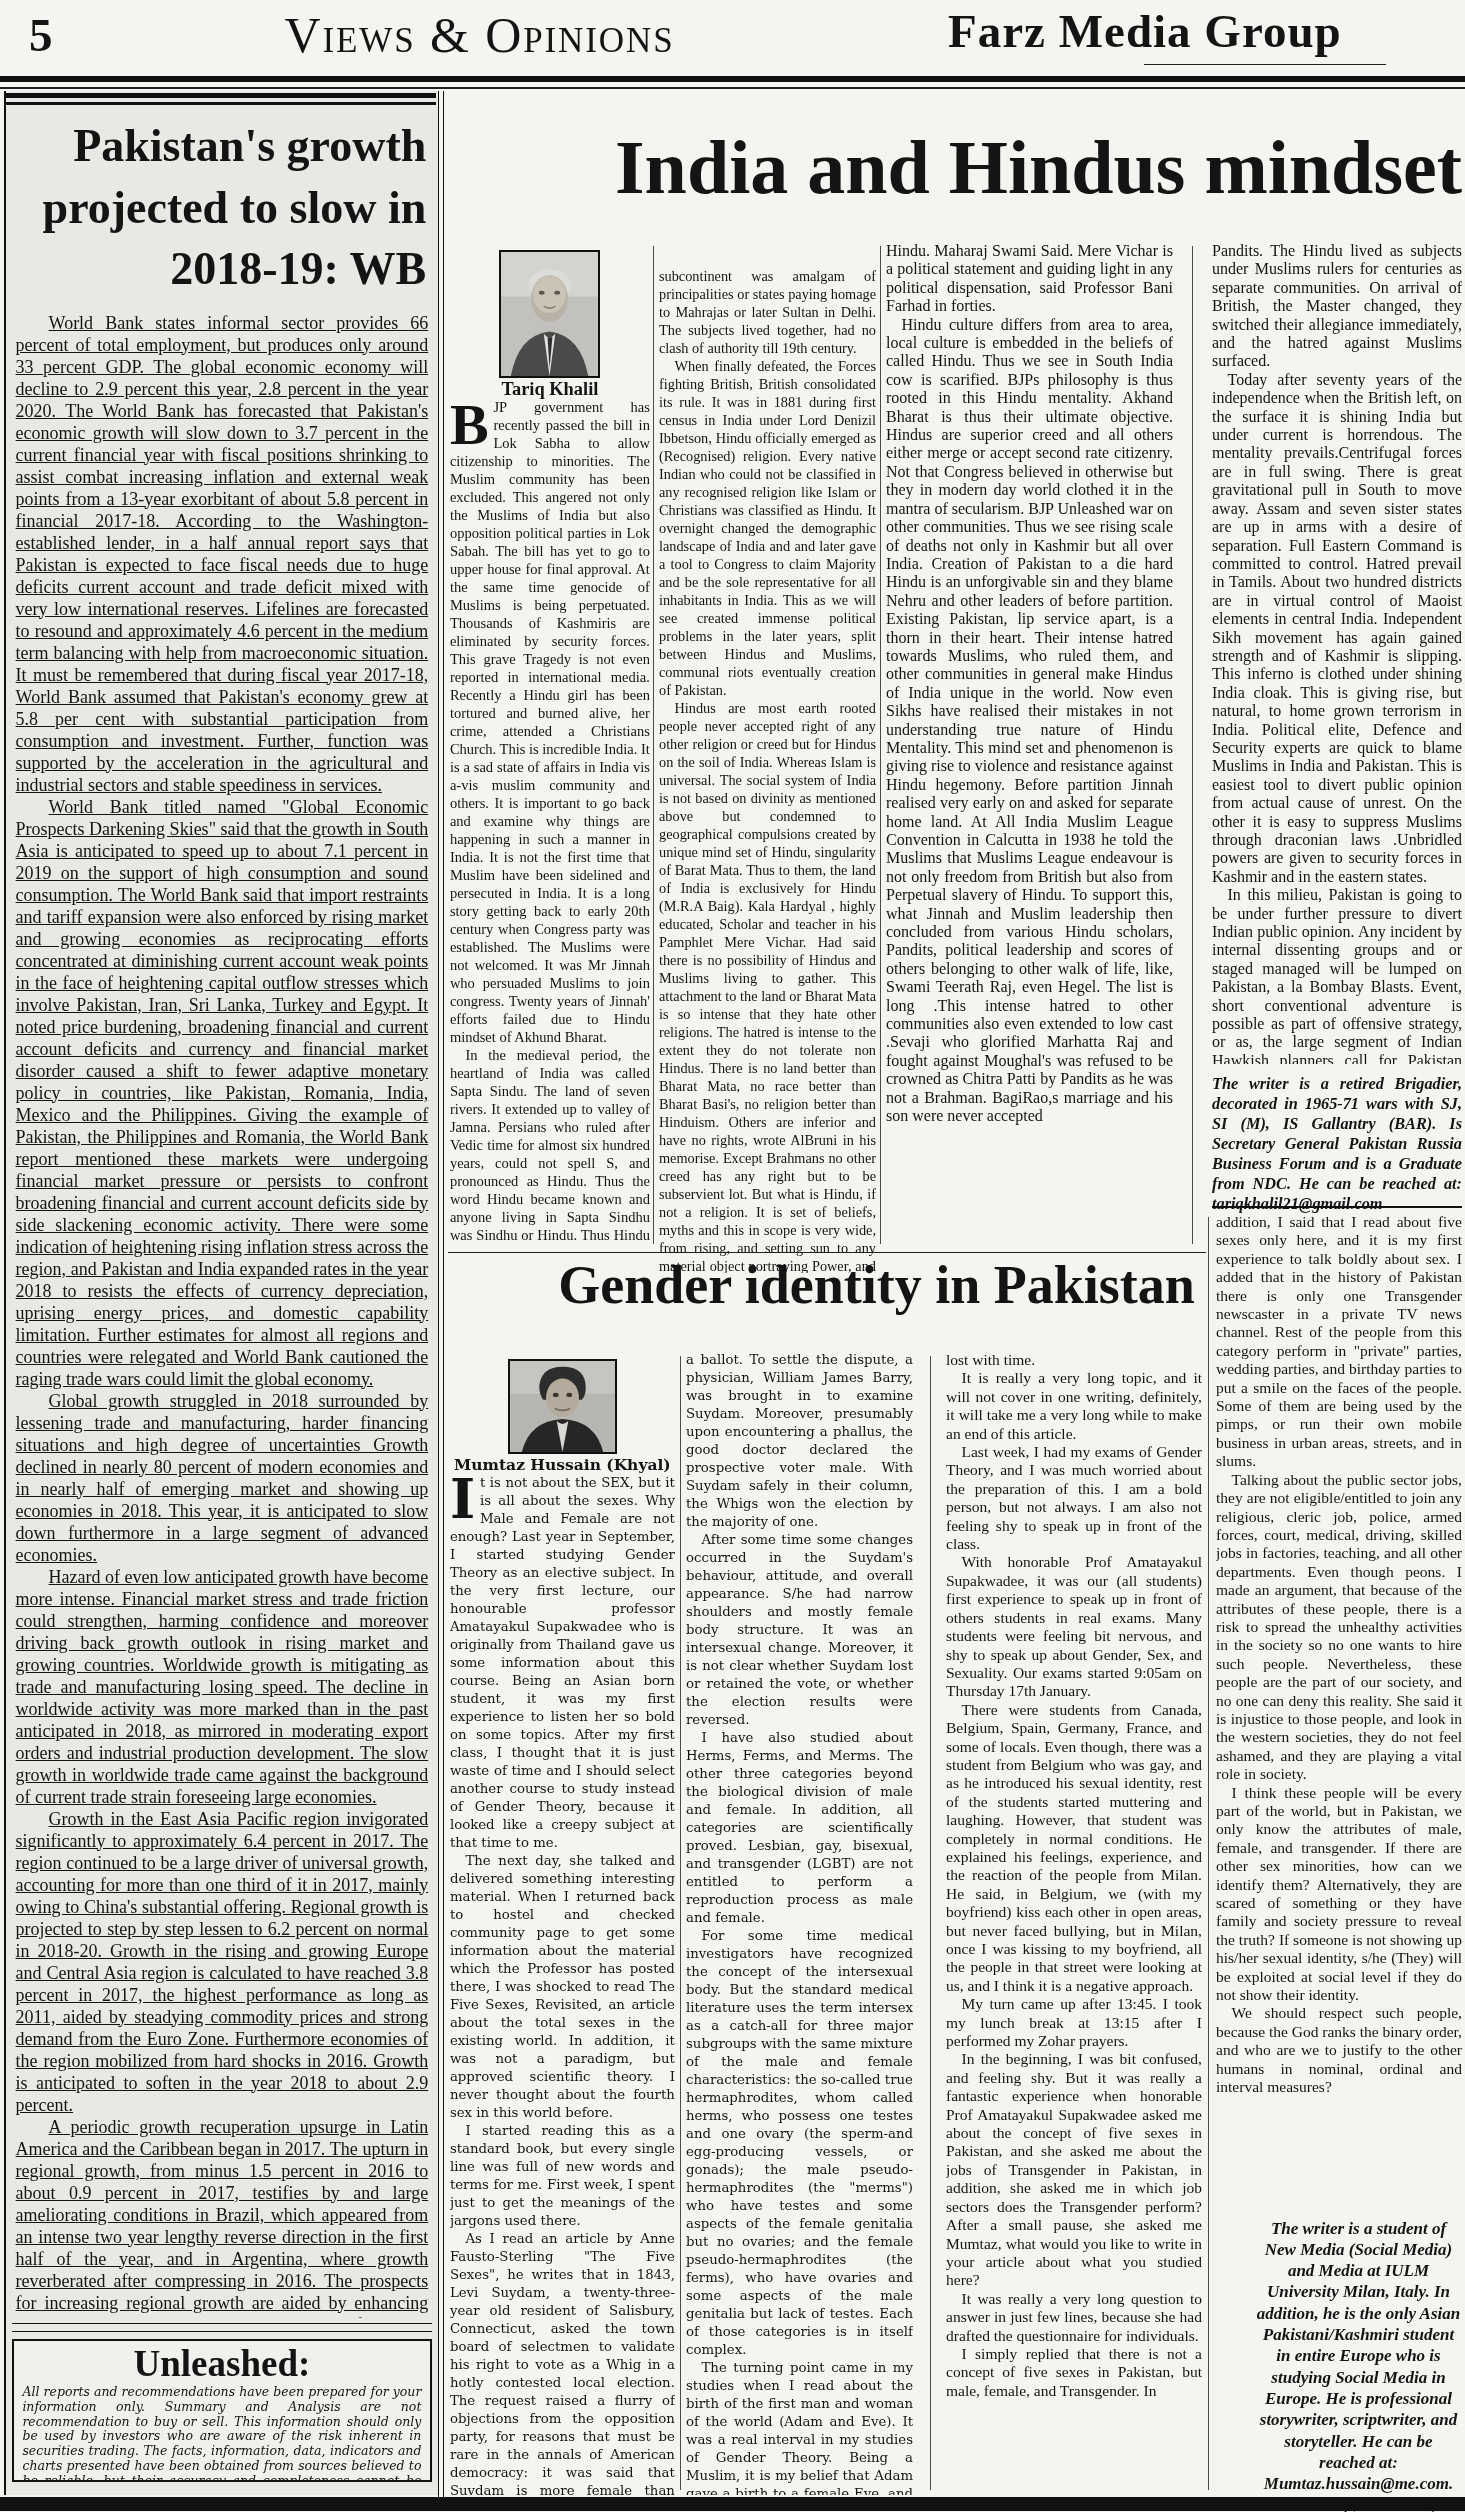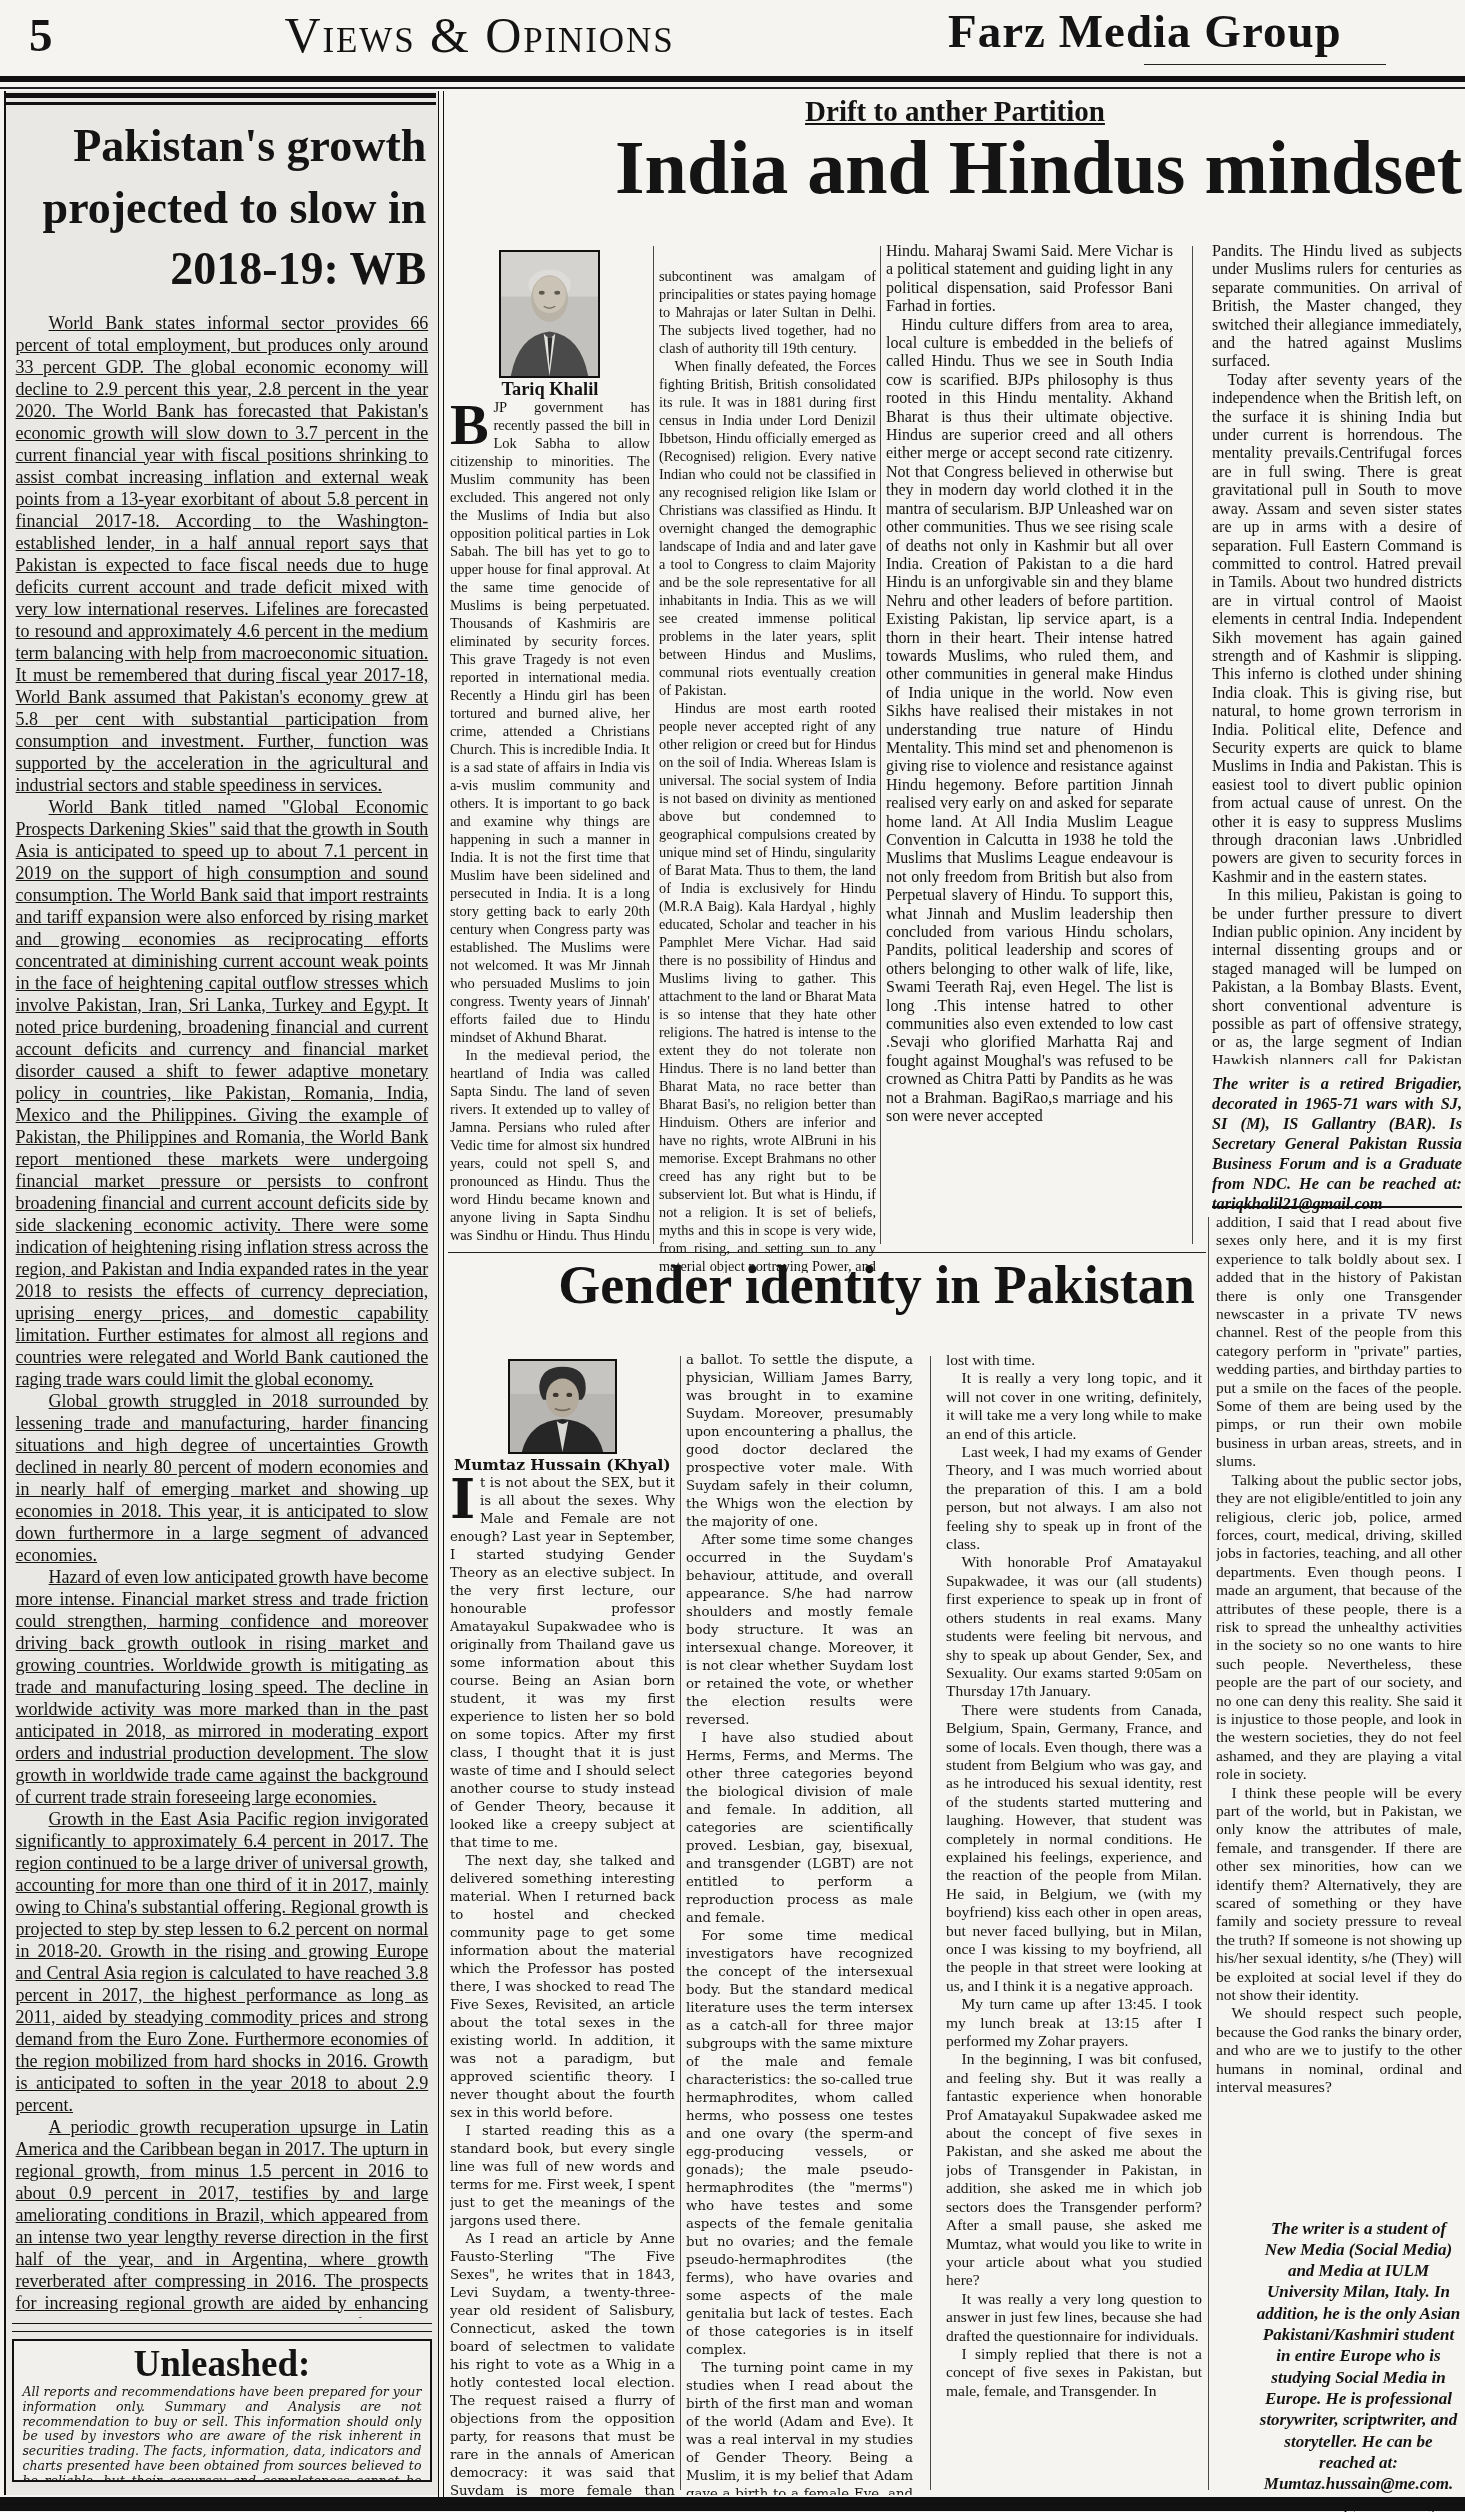--- a/index.html
+++ b/index.html
@@ -109,21 +109,20 @@
     <div class="disclaimer-box">
       <div class="disclaimer-title">Unleashed:</div>
       <div class="disclaimer-text">All reports and recommendations have been prepared for your information only. Summary and Analysis are not recommendation to buy or sell. This information should only be used by investors who are aware of the risk inherent in securities trading. The facts, information, data, indicators and charts presented have been obtained from sources believed to be reliable, but their accuracy and completeness cannot be guaranteed. The Financial Daily International and its employees are not responsible for any loss arising from use of these reports and recommendations.</div>
     </div>
   </div>
 
   <div class="main-vdivider"></div>
 
   <div class="right-area">
 
-    <div class="kicker">Drift to anther Partition</div>
     <div class="india-headline">India and Hindus mindset</div>
 
     <div class="col india-c1">
       <svg class="photo-frame tariq-frame" viewBox="0 0 100 128" xmlns="http://www.w3.org/2000/svg">
         <rect width="100" height="128" fill="#c2c1bd"></rect>
         <rect width="100" height="46" fill="#d4d3cf"></rect>
         <ellipse cx="50" cy="34" rx="22" ry="16" fill="#dddcd8"></ellipse>
         <ellipse cx="50" cy="48" rx="19" ry="24" fill="#b9b2a6"></ellipse>
         <ellipse cx="50" cy="44" rx="17" ry="19" fill="#cac3b6"></ellipse>
         <path d="M10 128 Q18 86 50 82 Q82 86 90 128 Z" fill="#4a4a4a"></path>

